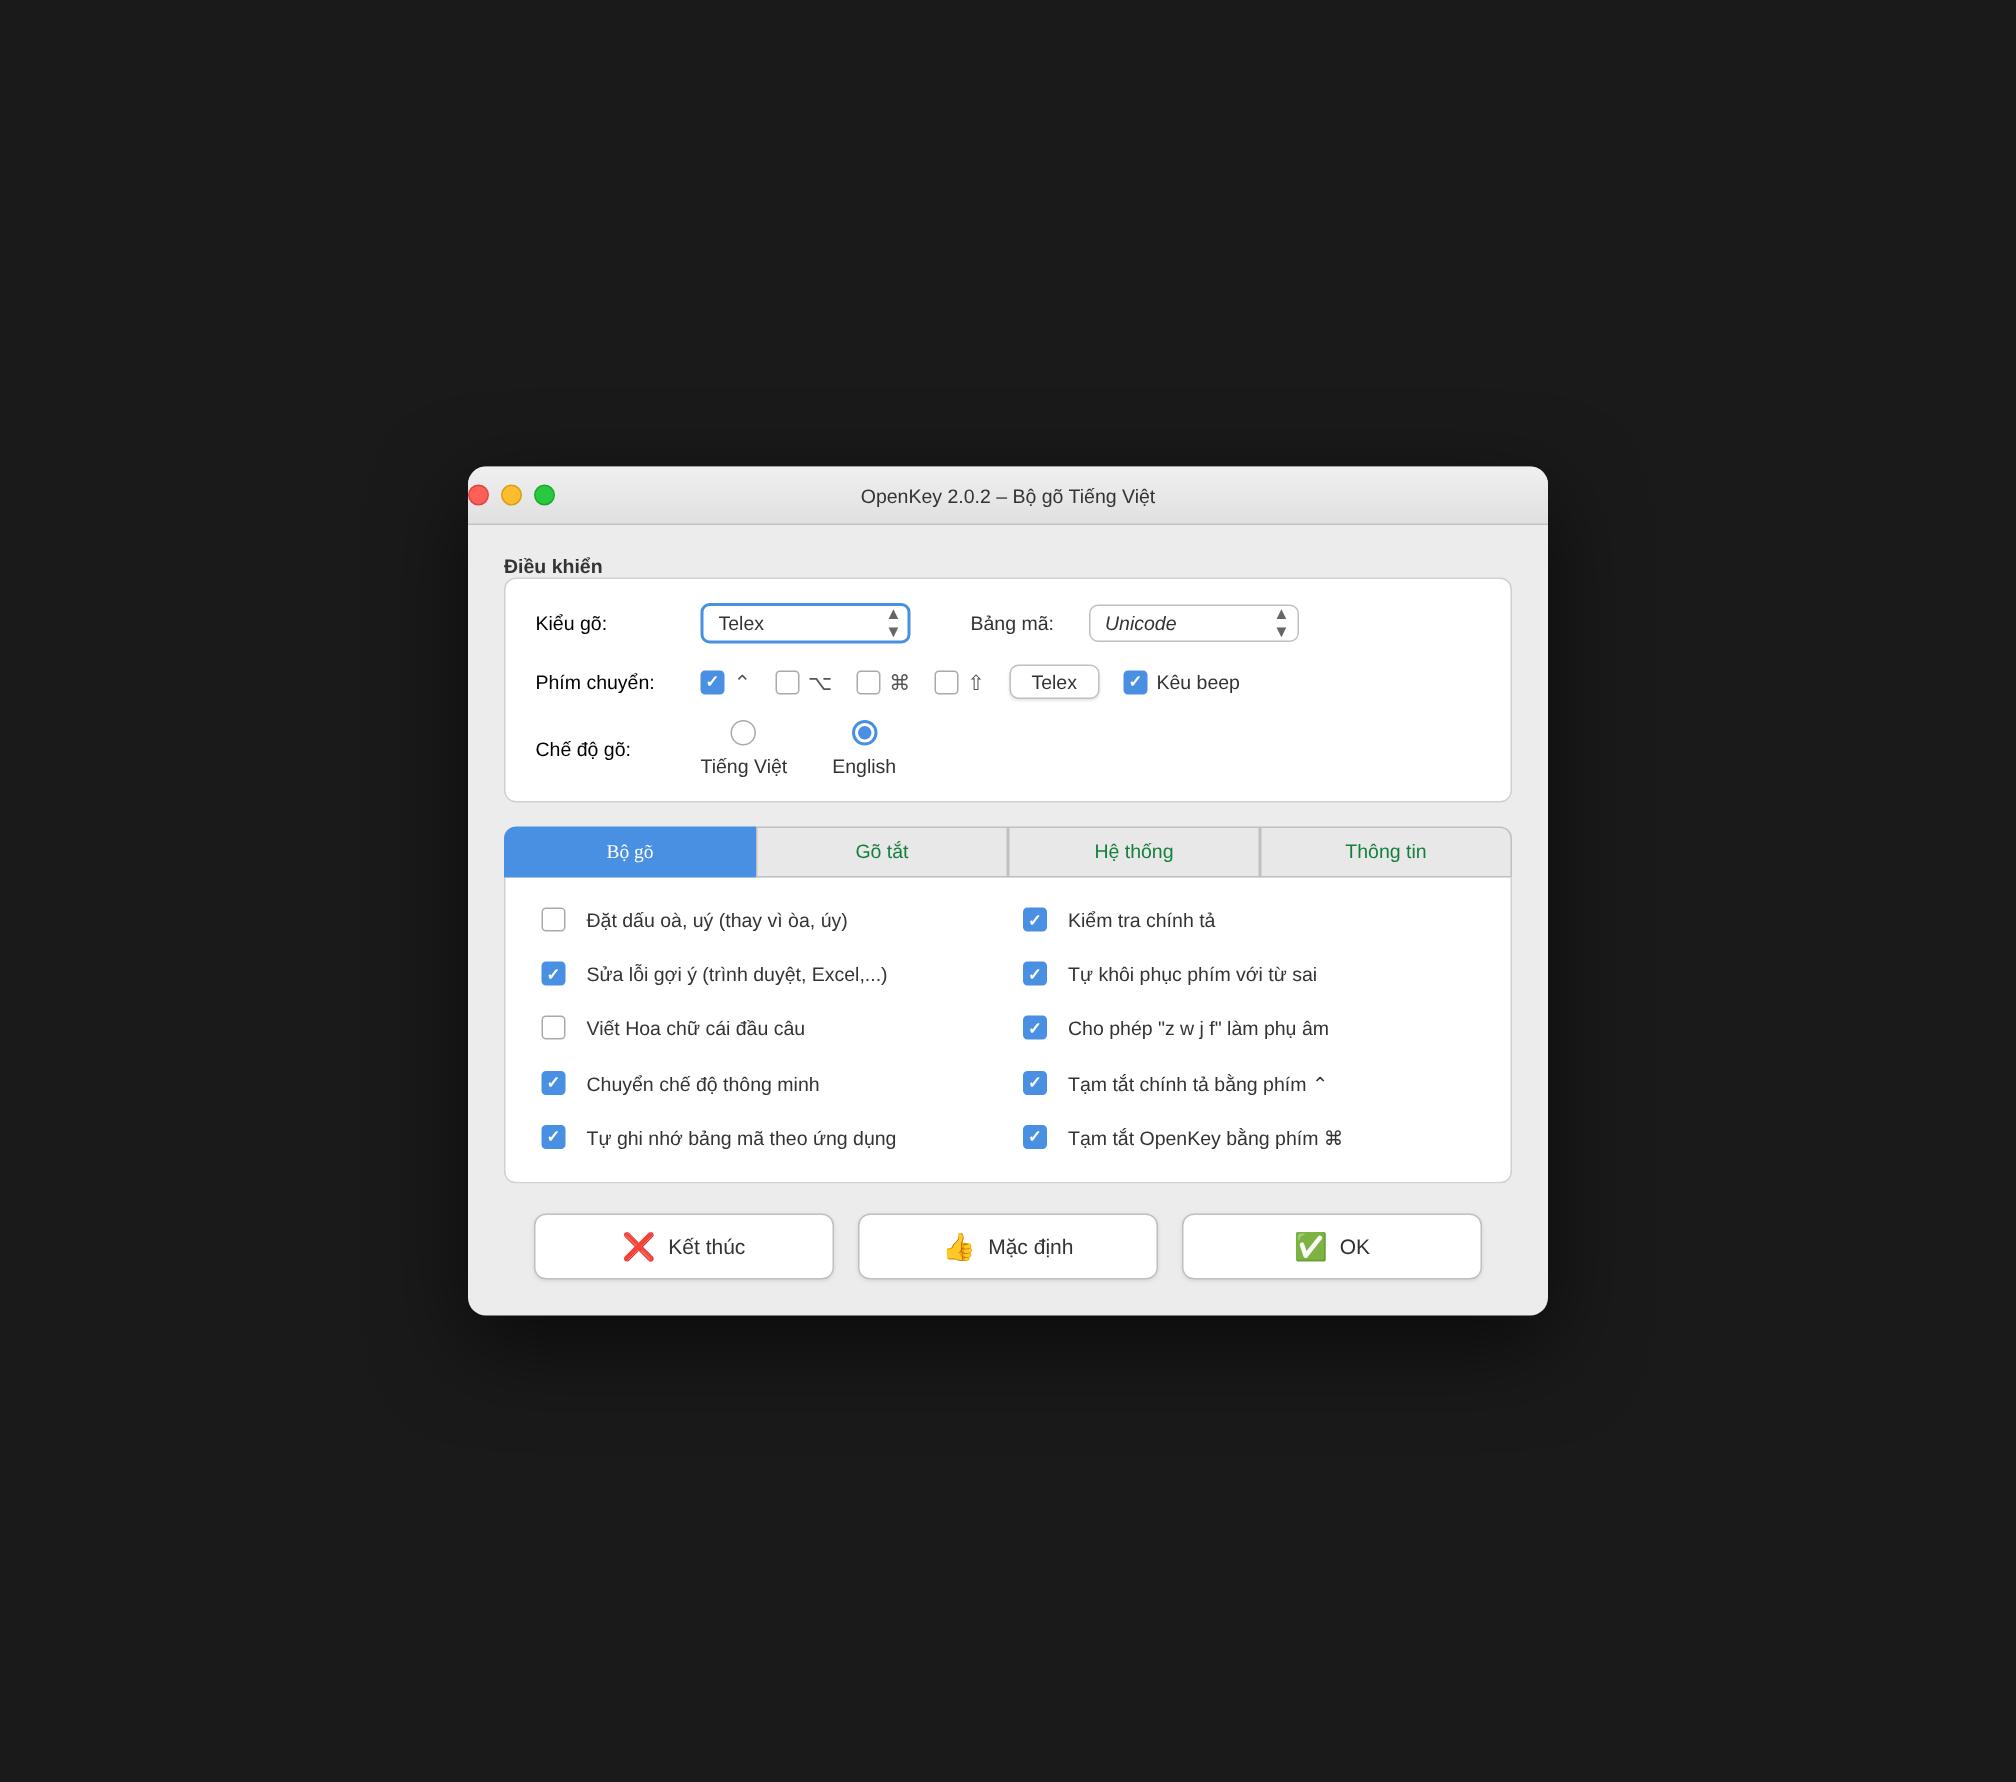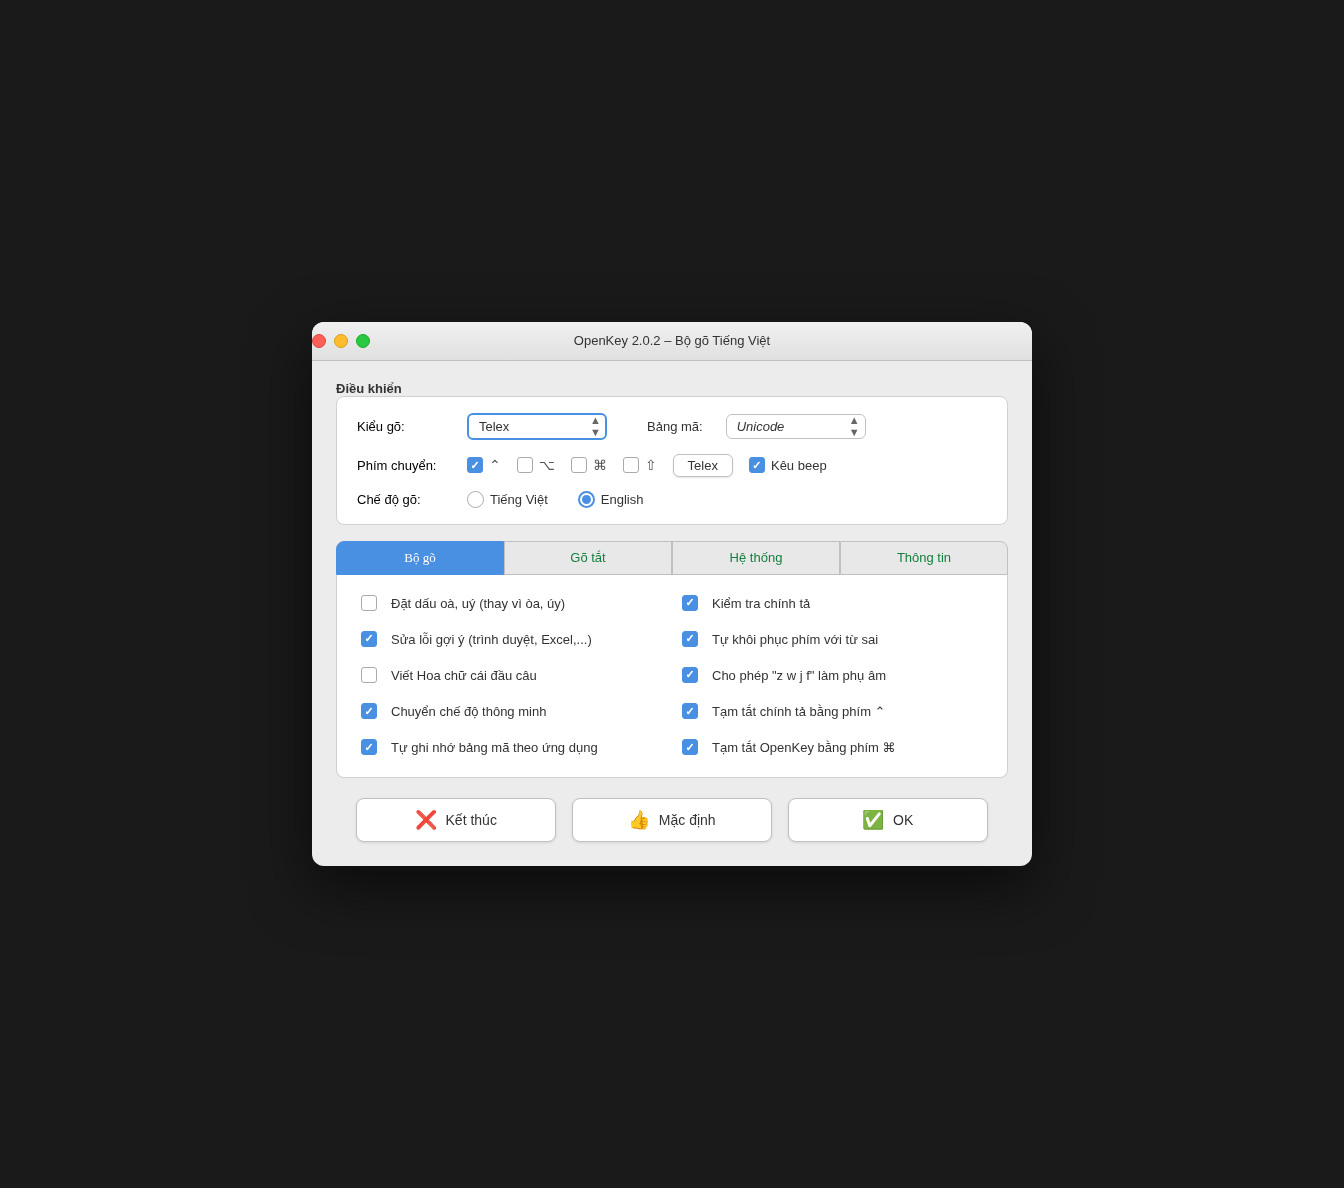--- a/index.html
+++ b/index.html
@@ -181,20 +181,21 @@
     .radio-group {
       display: flex;
       align-items: center;
       gap: 30px;
     }
     .radio-item {
       display: flex;
       align-items: center;
       gap: 6px;
       cursor: pointer;
+      flex-direction: column;
     }
     .radio {
       width: 17px;
       height: 17px;
       border-radius: 50%;
       border: 1px solid #aaa;
       background: white;
       display: flex;
       align-items: center;
       justify-content: center;

